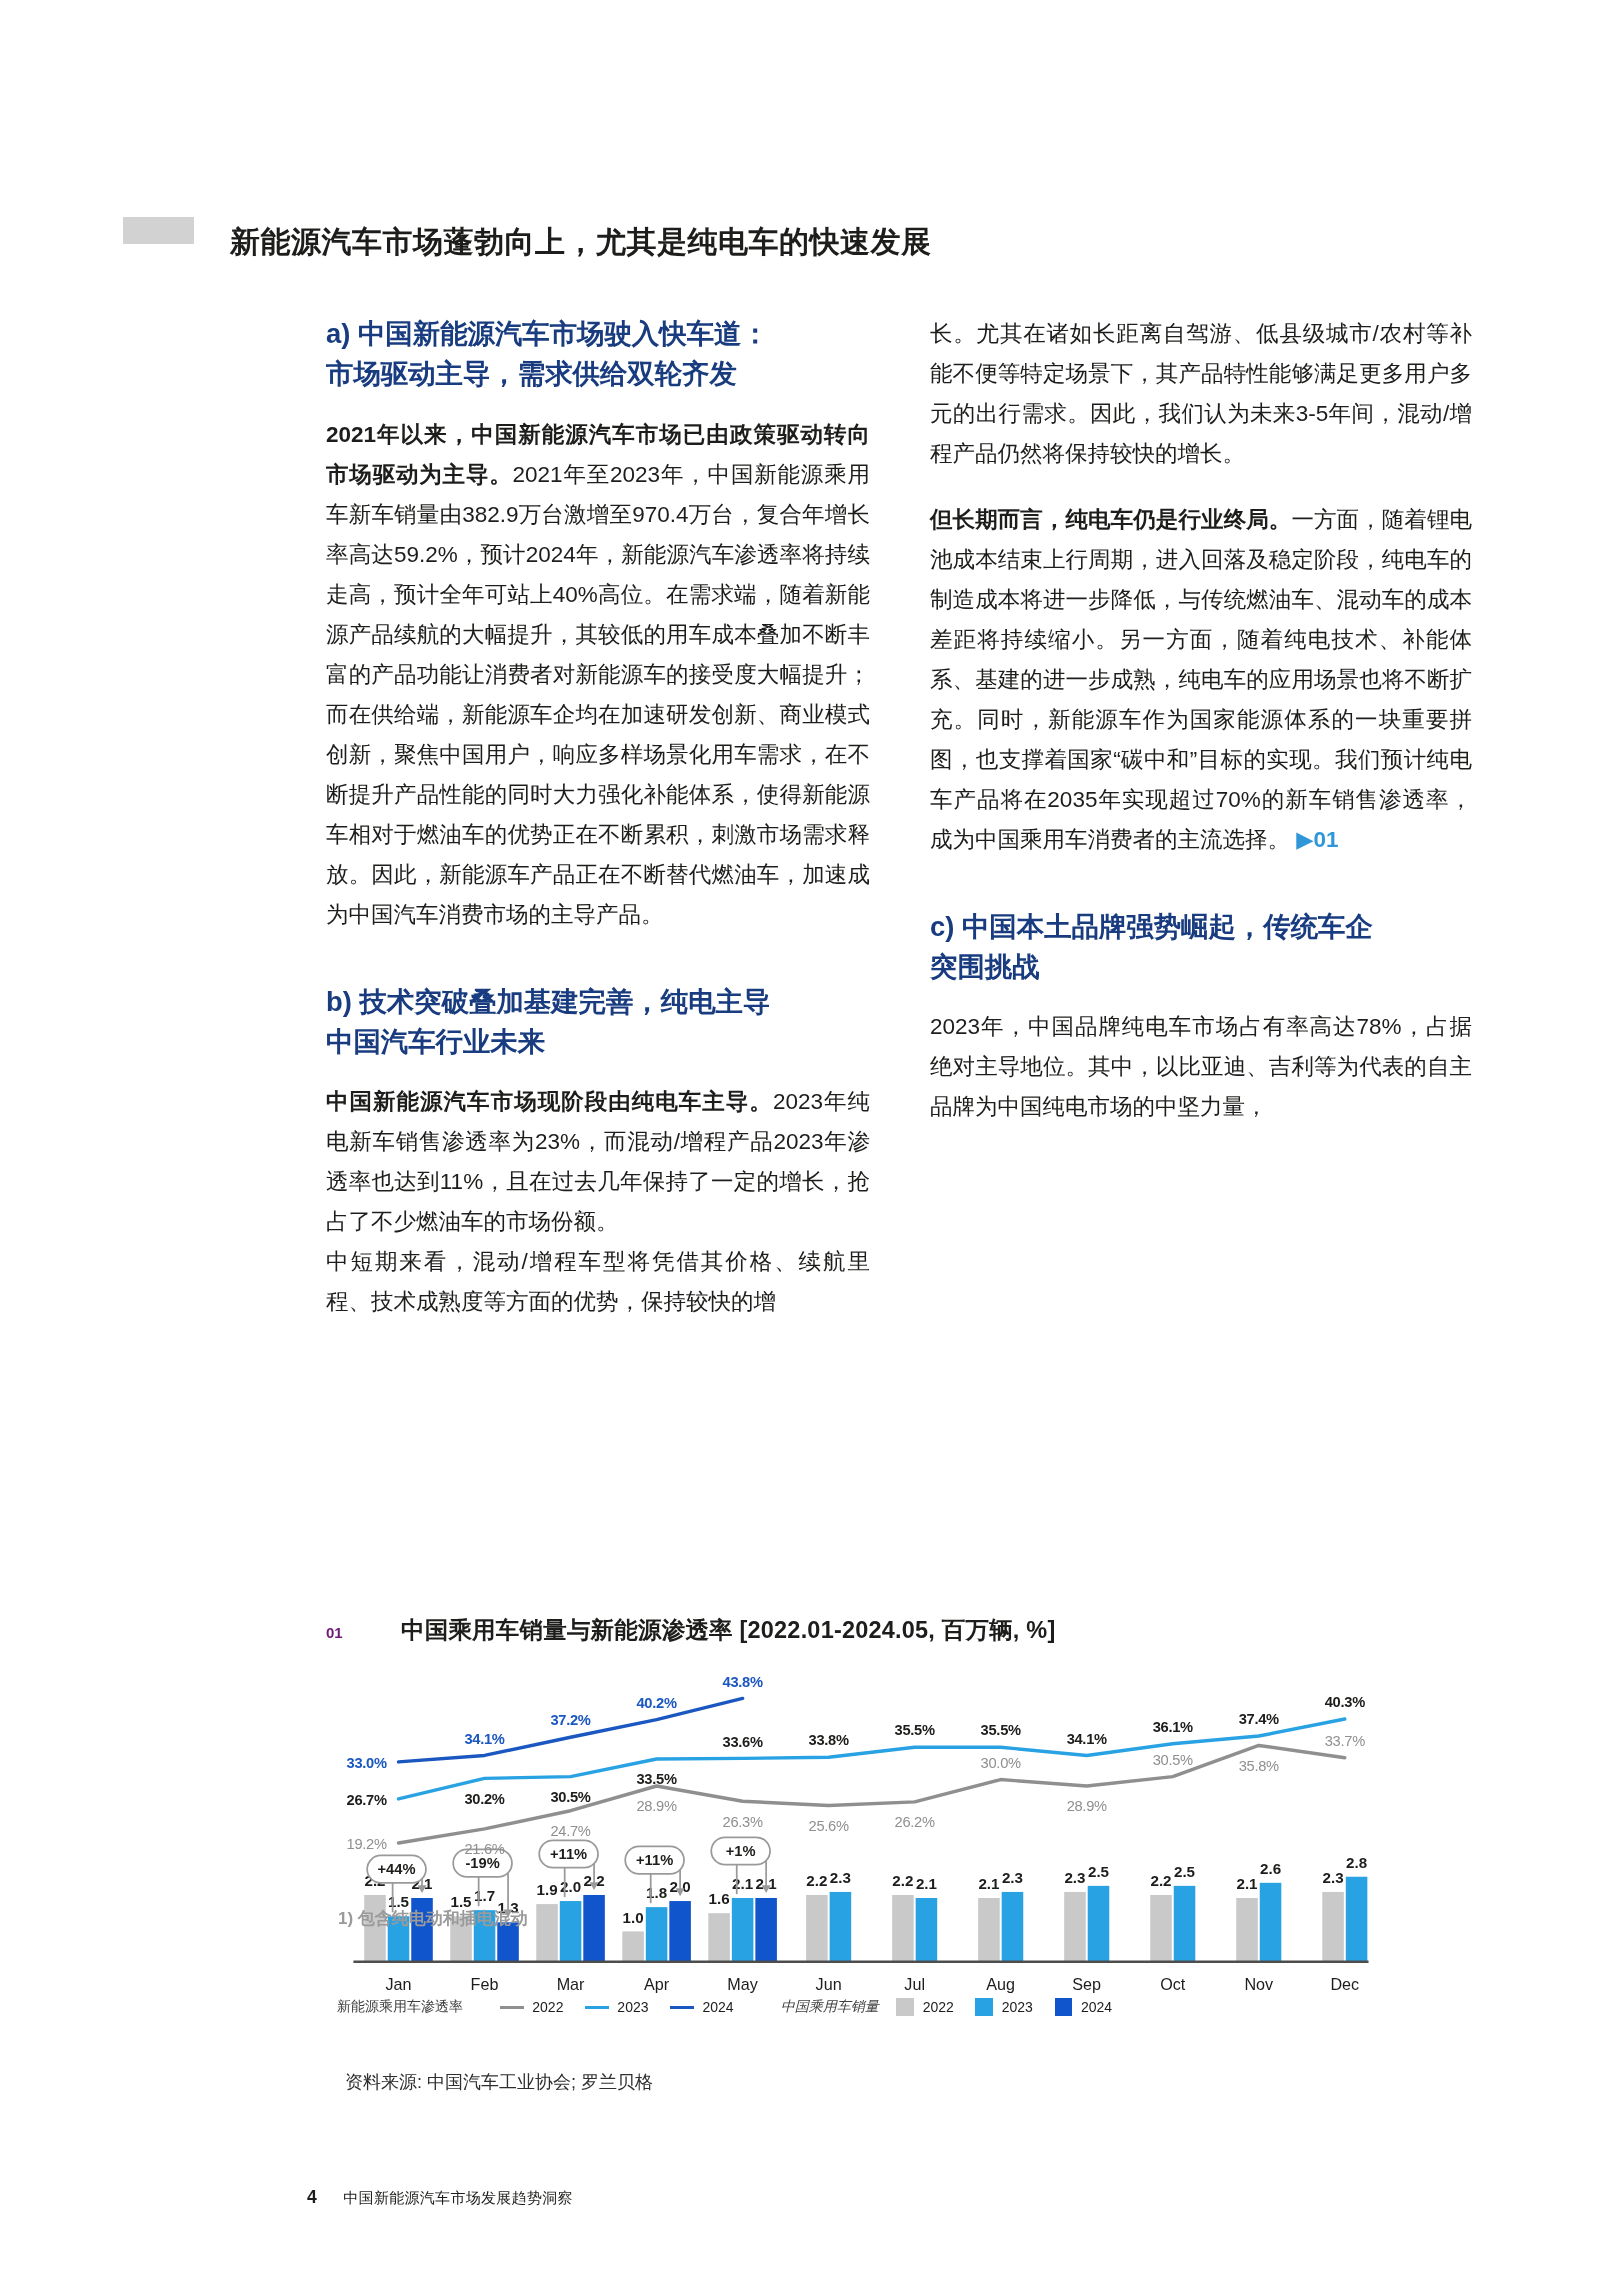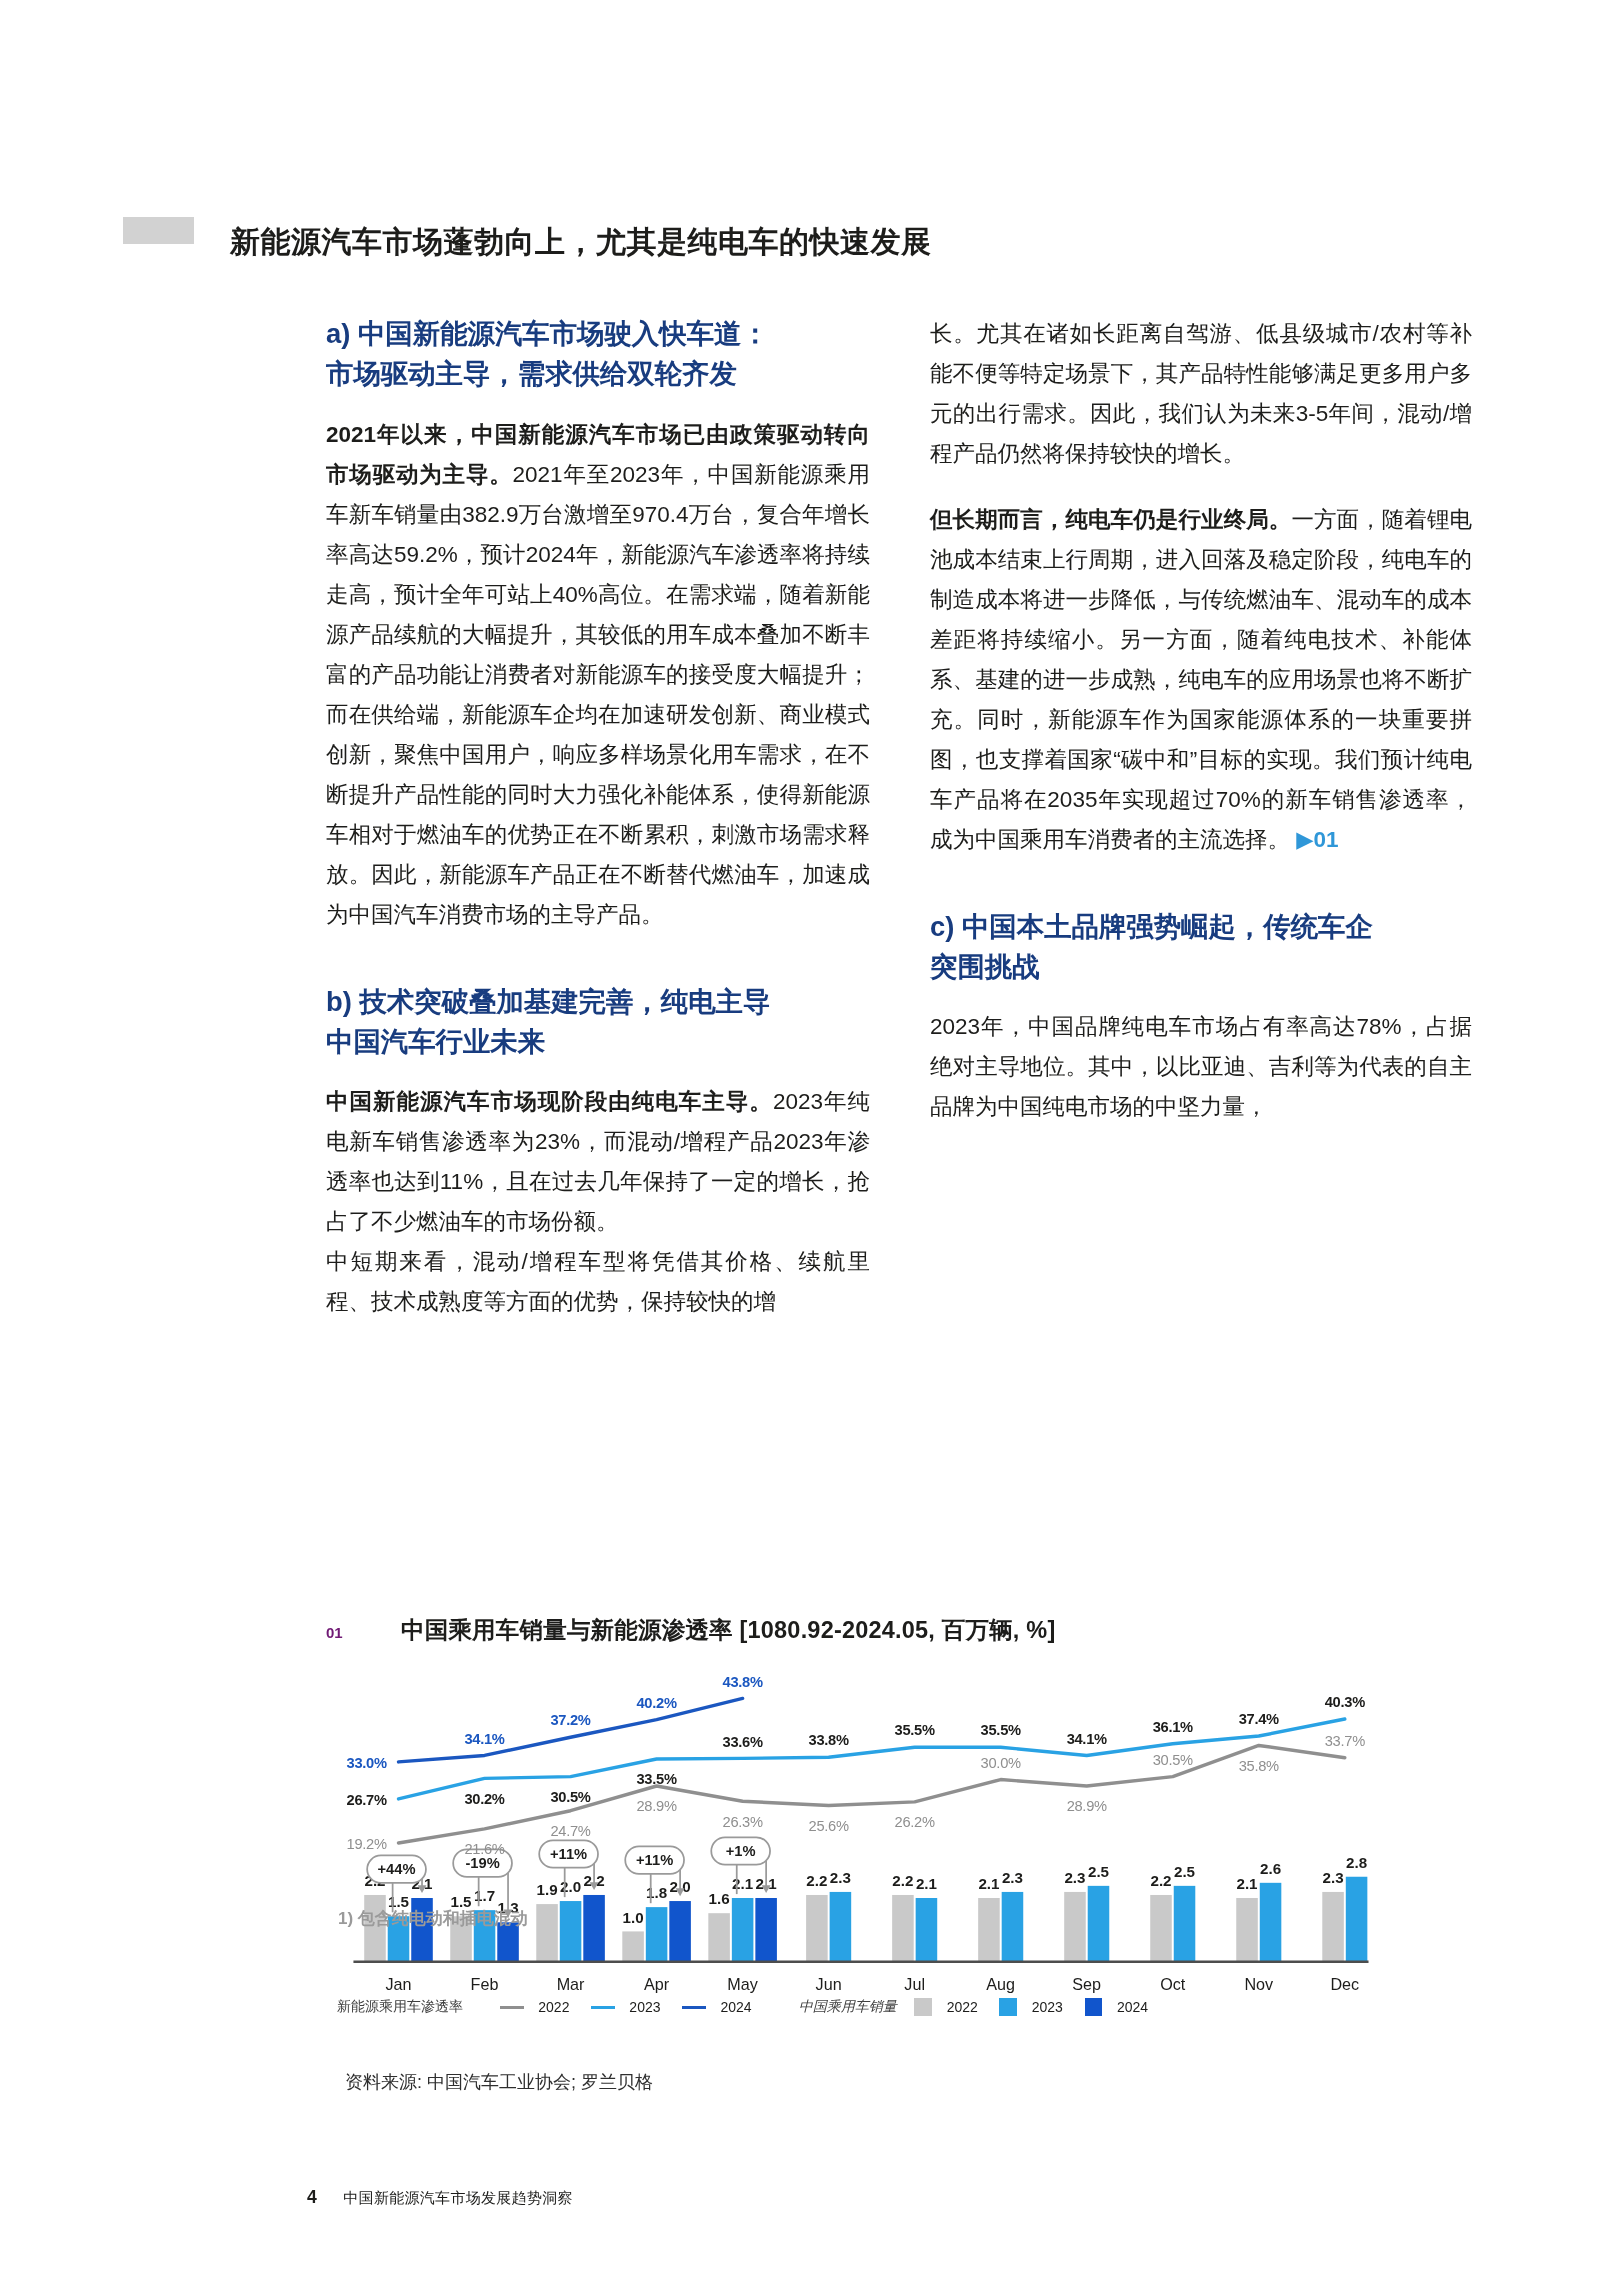--- a/index.html
+++ b/index.html
@@ -22,21 +22,21 @@
 
   .fig-head{position:absolute;left:326px;top:1612px;display:flex;align-items:baseline;}
   .fig-label{color:#701a75;font-weight:700;font-size:15px;width:75px;flex:none;margin-top:12px;}
   .fig-title{font-weight:700;font-size:23.5px;letter-spacing:0.2px;}
 
   #chart{position:absolute;left:326px;top:1658px;}
 
   .legend{position:absolute;left:337px;top:1998px;display:flex;align-items:center;font-size:14px;color:#1d1d1b;white-space:nowrap;}
   .lg-title{color:#3f3f3f;margin-right:37px;}
   .lg-title2{color:#3f3f3f;margin:0 17.6px 0 25.5px;font-style:italic;}
-  .lg-item{display:flex;align-items:center;margin-right:21.6px;gap:6px;}
+  .lg-item{display:flex;align-items:center;margin-right:21.6px;}
   .sw{display:inline-block;margin-right:8.8px;}
   .sw.line{width:23.5px;height:0;border-top:3.9px solid #8f8f8f;}
   .sw.line.c23{border-color:#29a2e4;}
   .sw.line.c24{border-color:#1b57c0;}
   .sw.box{width:17.6px;height:17.6px;background:#c9c9c9;}
   .sw.box.c23{background:#29a2e4;}
   .sw.box.c24{background:#1155cc;}
 
   .footnote{position:absolute;left:338px;top:1907px;font-size:17px;color:#9a9a9a;font-weight:bold;}
   .source{position:absolute;left:345px;top:2070px;font-size:18px;color:#2e2e2e;}
@@ -63,21 +63,21 @@
 
   <div class="col col-right">
     <p class="body"><span>长。尤其在诸如长距离自驾游、低县级城市/农村等补能不便等特定场景下，其产品特性能够满足更多用户多元的出行需求。因此，我们认为未来3-5年间，混动/增程产品仍然将保持较快的增长。</span></p>
     <p class="body"><span class="bold">但长期而言，纯电车仍是行业终局。</span><span>一方面，随着锂电池成本结束上行周期，进入回落及稳定阶段，纯电车的制造成本将进一步降低，与传统燃油车、混动车的成本差距将持续缩小。另一方面，随着纯电技术、补能体系、基建的进一步成熟，纯电车的应用场景也将不断扩充。同时，新能源车作为国家能源体系的一块重要拼图，也支撑着国家“碳中和”目标的实现。我们预计纯电车产品将在2035年实现超过70%的新车销售渗透率，成为中国乘用车消费者的主流选择。</span><span class="bold accent"> ▶01</span></p>
     <h2 class="sec mt">c) 中国本土品牌强势崛起，传统车企<br>突围挑战</h2>
     <p class="body"><span>2023年，中国品牌纯电车市场占有率高达78%，占据绝对主导地位。其中，以比亚迪、吉利等为代表的自主品牌为中国纯电市场的中坚力量，</span></p>
   </div>
 
   <div class="fig-head">
     <span class="fig-label">01</span>
-    <span class="fig-title">中国乘用车销量与新能源渗透率 [1080.92-2024.05, 百万辆, %]</span>
+    <span class="fig-title">中国乘用车销量与新能源渗透率 [2022.01-2024.05, 百万辆, %]</span>
   </div>
 
   <svg id="chart" width="1068" height="345" viewBox="0 0 1090 352">
       <g>
         <rect x="39" y="241.8" width="22" height="68.2" fill="#c9c9c9"></rect>
         <text x="50" y="232.8" text-anchor="middle" font-size="15.5" font-weight="700" fill="#1d1d1b">2.2</text>
         <rect x="126.80000000000001" y="263.5" width="22" height="46.5" fill="#c9c9c9"></rect>
         <text x="137.8" y="254.5" text-anchor="middle" font-size="15.5" font-weight="700" fill="#1d1d1b">1.5</text>
         <rect x="214.6" y="251.1" width="22" height="58.9" fill="#c9c9c9"></rect>
         <text x="225.6" y="242.1" text-anchor="middle" font-size="15.5" font-weight="700" fill="#1d1d1b">1.9</text>

